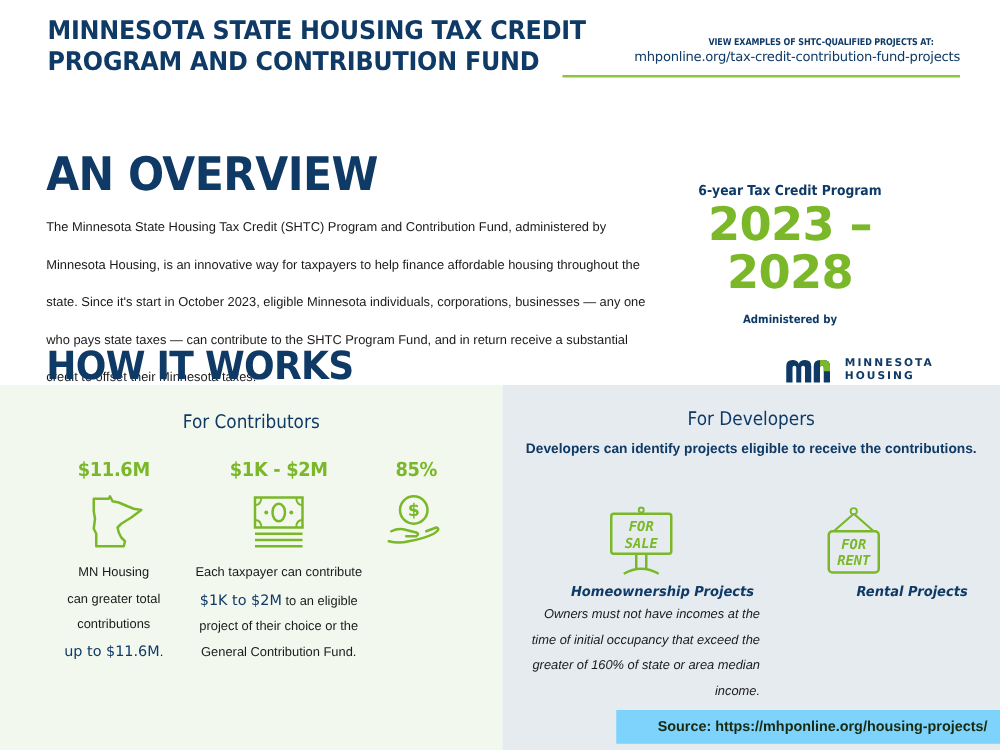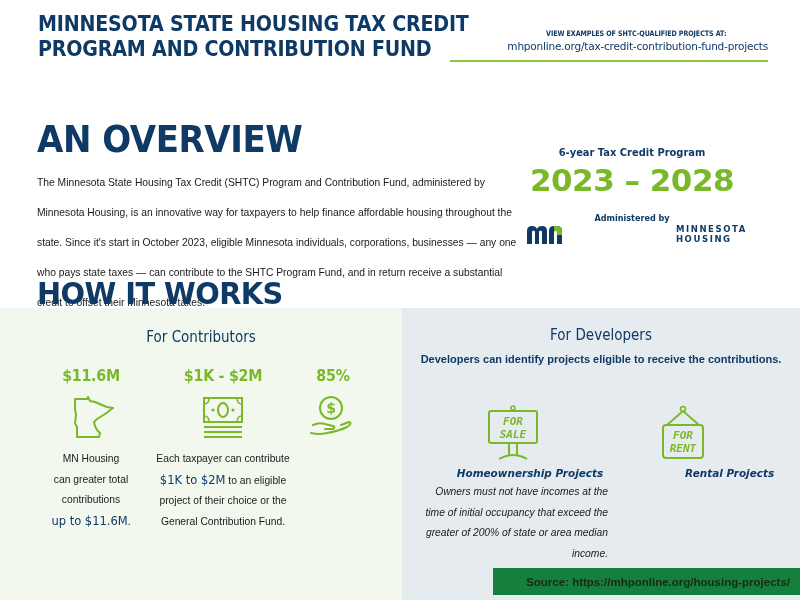--- a/index.html
+++ b/index.html
@@ -7,21 +7,21 @@
   body { position: relative; font-family: "Liberation Sans", sans-serif; color: #1a1a1a; }
 
   .main-title {
     position: absolute; left: 38px; top: 12px;
     font-family: "DejaVu Sans", sans-serif; font-weight: bold;
     font-size: 20.5px; line-height: 25px; color: #0f3a66; letter-spacing: -0.2px;
     transform: scaleX(0.93); transform-origin: left top;
     white-space: nowrap;
   }
   .header-right {
-    position: absolute; right: 32px; top: 29px; text-align: left;
+    position: absolute; right: 32px; top: 29px; text-align: center;
   }
   .header-right .label {
     font-family: "DejaVu Sans", sans-serif; font-weight: bold; font-size: 7.5px;
     color: #0f3a66; letter-spacing: -0.1px; transform: scaleX(0.85); transform-origin: right top;
     display: block;
   }
   .header-right .url {
     font-family: "DejaVu Sans", sans-serif; font-size: 10.5px; color: #0f3a66;
     margin-top: 2px; display: block; letter-spacing: -0.2px;
   }
@@ -39,28 +39,28 @@
     position: absolute; left: 37px; top: 168px; width: 490px;
     font-size: 10.3px; line-height: 30px; color: #1a1a1a;
   }
 
   .program-box { position: absolute; left: 517px; top: 146px; width: 230px; text-align: center; }
   .program-box .subtitle {
     font-family: "DejaVu Sans", sans-serif; font-weight: bold; font-size: 11px; color: #0f3a66;
     transform: scaleX(0.9);
   }
   .program-box .years {
-    font-family: "DejaVu Sans", sans-serif; font-weight: bold; font-size: 31px; color: #7ab829;
+    font-family: "DejaVu Sans", sans-serif; font-weight: bold; font-size: 37px; color: #7ab829;
     line-height: 38px; margin-top: 2px; letter-spacing: -0.5px;
   }
   .program-box .admin {
     font-family: "DejaVu Sans", sans-serif; font-weight: bold; font-size: 9px; color: #0f3a66;
     margin-top: 14px; transform: scaleX(0.9);
   }
-  .logo { display: flex; align-items: center; justify-content: space-between; margin-top: 0; gap: 5px; margin-left: 8px;}
+  .logo { display: flex; align-items: center; justify-content: flex-end; margin-top: 24px; gap: 5px; margin-left: 8px;}
   .logo .logo-text {
     font-family: "DejaVu Sans", sans-serif; font-weight: bold; font-size: 8.5px; color: #0f3a66;
     letter-spacing: 1.6px; line-height: 10px; text-align: left;
   }
 
   .how-title {
     position: absolute; left: 37px; top: 275px;
     font-family: "DejaVu Sans", sans-serif; font-weight: bold; font-size: 31px;
     color: #0f3a66; letter-spacing: -0.6px; line-height: 36px;
     transform: scaleX(0.93); transform-origin: left top; z-index: 2;
@@ -92,21 +92,21 @@
   }
   .proj { position: absolute; width: 190px; text-align: right; font-style: italic; }
   .proj .icon { height: 56px; display: flex; justify-content: center; align-items: flex-end; }
   .proj .title {
     font-family: "DejaVu Sans", sans-serif; font-weight: bold; font-size: 11px; color: #0f3a66;
     margin-top: 6px; transform: scaleX(0.95);
   }
   .proj .desc { font-size: 10.3px; line-height: 20.5px; color: #1a1a1a; margin-top: 2px; }
 
   .source-banner {
-    position: absolute; left: 493px; top: 568px; width: 307px; height: 27px; background: #15803d;
+    position: absolute; left: 493px; top: 568px; width: 307px; height: 27px; background: #7dd3fc;
     display: flex; align-items: center; justify-content: flex-end; padding-right: 10px;
     font-weight: bold; font-size: 11.5px; color: #1a2a10;
   }
 </style>
 </head>
 <body>
 
 <div class="main-title">
   <div>MINNESOTA STATE HOUSING TAX CREDIT</div>
   <div>PROGRAM AND CONTRIBUTION FUND</div>
@@ -197,21 +197,21 @@
       <circle cx="26" cy="3" r="2" fill="none" stroke="#7ab829" stroke-width="1.5"></circle>
       <rect x="2" y="6" width="48" height="32" rx="2" fill="none" stroke="#7ab829" stroke-width="2"></rect>
       <text x="26" y="20" text-anchor="middle" font-size="11" font-weight="bold" fill="#7ab829" font-family="DejaVu Sans Mono, monospace">FOR</text>
       <text x="26" y="33" text-anchor="middle" font-size="11" font-weight="bold" fill="#7ab829" font-family="DejaVu Sans Mono, monospace">SALE</text>
       <line x1="22" y1="38" x2="22" y2="50" stroke="#7ab829" stroke-width="2"></line>
       <line x1="30" y1="38" x2="30" y2="50" stroke="#7ab829" stroke-width="2"></line>
       <path d="M12 54 Q26 46 40 54" fill="none" stroke="#7ab829" stroke-width="2"></path>
     </svg>
   </div>
   <div class="title">Homeownership Projects</div>
-  <div class="desc">Owners must not have incomes at the time of initial occupancy that exceed the greater of 200% of state or area median income.</div>
+  <div class="desc">Owners must not have incomes at the time of initial occupancy that exceed the greater of 160% of state or area median income.</div>
 </div>
 
 <div class="proj" style="left:587px; top:405px; width:192px;">
   <div class="icon">
     <svg width="52" height="56" viewBox="0 0 52 56">
       <circle cx="26" cy="4" r="2.5" fill="none" stroke="#7ab829" stroke-width="1.5"></circle>
       <path d="M26 6 L10 20 M26 6 L42 20" stroke="#7ab829" stroke-width="1.8"></path>
       <rect x="6" y="20" width="40" height="33" rx="3" fill="none" stroke="#7ab829" stroke-width="2"></rect>
       <text x="26" y="34" text-anchor="middle" font-size="11" font-weight="bold" fill="#7ab829" font-family="DejaVu Sans Mono, monospace">FOR</text>
       <text x="26" y="47" text-anchor="middle" font-size="11" font-weight="bold" fill="#7ab829" font-family="DejaVu Sans Mono, monospace">RENT</text>

